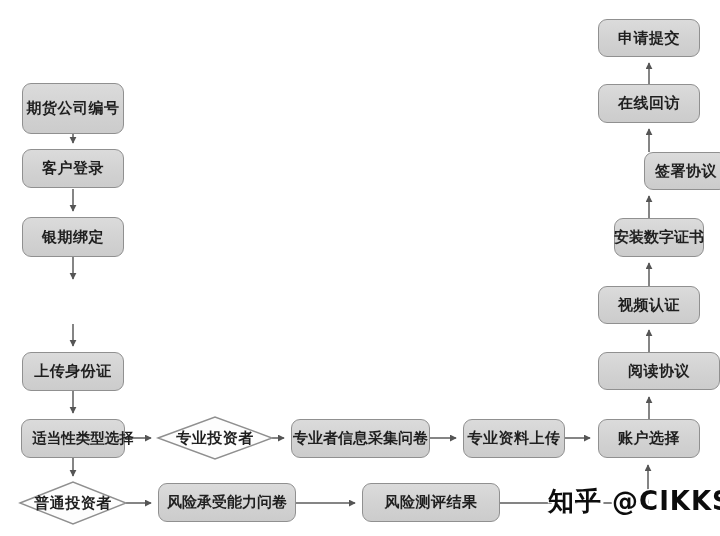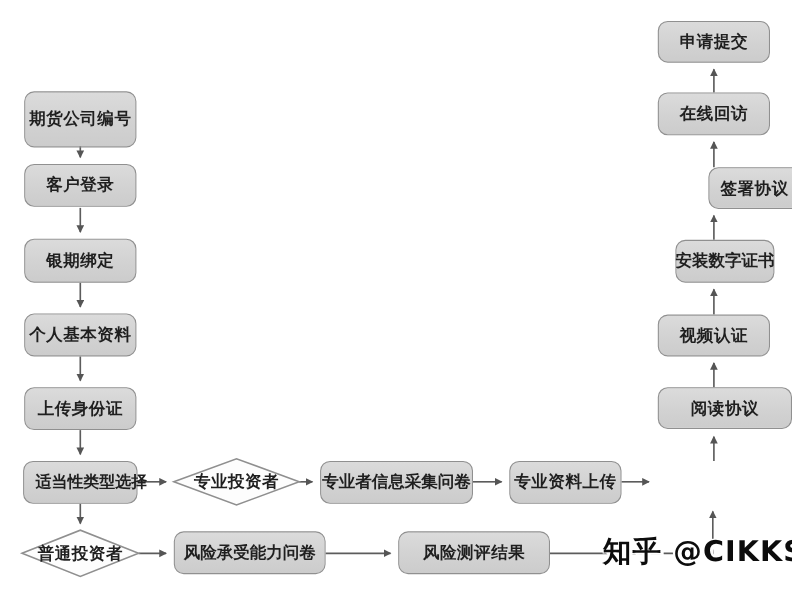--- a/index.html
+++ b/index.html
@@ -110,34 +110,34 @@
       <line x1="649" y1="84" x2="649" y2="63" marker-end="url(#ah)"></line>
     </g>
 
     <polygon points="158,438 215,417 272,438 215,459" fill="#fdfdfd" stroke="#8f8f8f" stroke-width="1.4"></polygon>
     <polygon points="20,503 73,482 126,503 73,524" fill="#fdfdfd" stroke="#8f8f8f" stroke-width="1.4"></polygon>
   </svg>
 
   <div class="node" style="left:22px; top:83px;  width:102px; height:51px;">期货公司编号</div>
   <div class="node" style="left:22px; top:149px; width:102px; height:39px;">客户登录</div>
   <div class="node" style="left:22px; top:217px; width:102px; height:40px;">银期绑定</div>
-  <div class="node" style="left:22px; top:285px; width:102px; height:39px;">个人基本资料</div>
   <div class="node" style="left:22px; top:352px; width:102px; height:39px;">上传身份证</div>
   <div class="node" style="left:21px; top:419px; width:104px; height:39px; font-size:14.5px; letter-spacing:0;padding-left:20px;">适当性类型选择</div>
 
   <div class="diamond-label" style="left:160px; top:428px; width:110px; height:21px;">专业投资者</div>
   <div class="node" style="left:291px; top:419px; width:139px; height:39px; letter-spacing:0;">专业者信息采集问卷</div>
   <div class="node" style="left:463px; top:419px; width:102px; height:39px;">专业资料上传</div>
 
   <div class="diamond-label" style="left:20px; top:493px; width:106px; height:21px;">普通投资者</div>
   <div class="node" style="left:158px; top:483px; width:138px; height:39px; letter-spacing:0;">风险承受能力问卷</div>
   <div class="node" style="left:362px; top:483px; width:138px; height:39px;">风险测评结果</div>
 
   <div class="node" style="left:598px; top:19px;  width:102px; height:38px;">申请提交</div>
   <div class="node" style="left:598px; top:84px;  width:102px; height:39px;">在线回访</div>
   <div class="node" style="left:598px; top:152px; width:84px; height:38px;margin-left:46px;">签署协议</div>
   <div class="node" style="left:598px; top:218px; width:90px; height:39px; letter-spacing:0;margin-left:16px;">安装数字证书</div>
   <div class="node" style="left:598px; top:286px; width:102px; height:38px;">视频认证</div>
   <div class="node" style="left:598px; top:352px; width:122px; height:38px;">阅读协议</div>
+  <div class="node" style="left:598px; top:419px; width:102px; height:39px;">账户选择</div>
 
   <div class="watermark">知乎 @CIKKSL</div>
 
 </div>
 
 </body></html>

